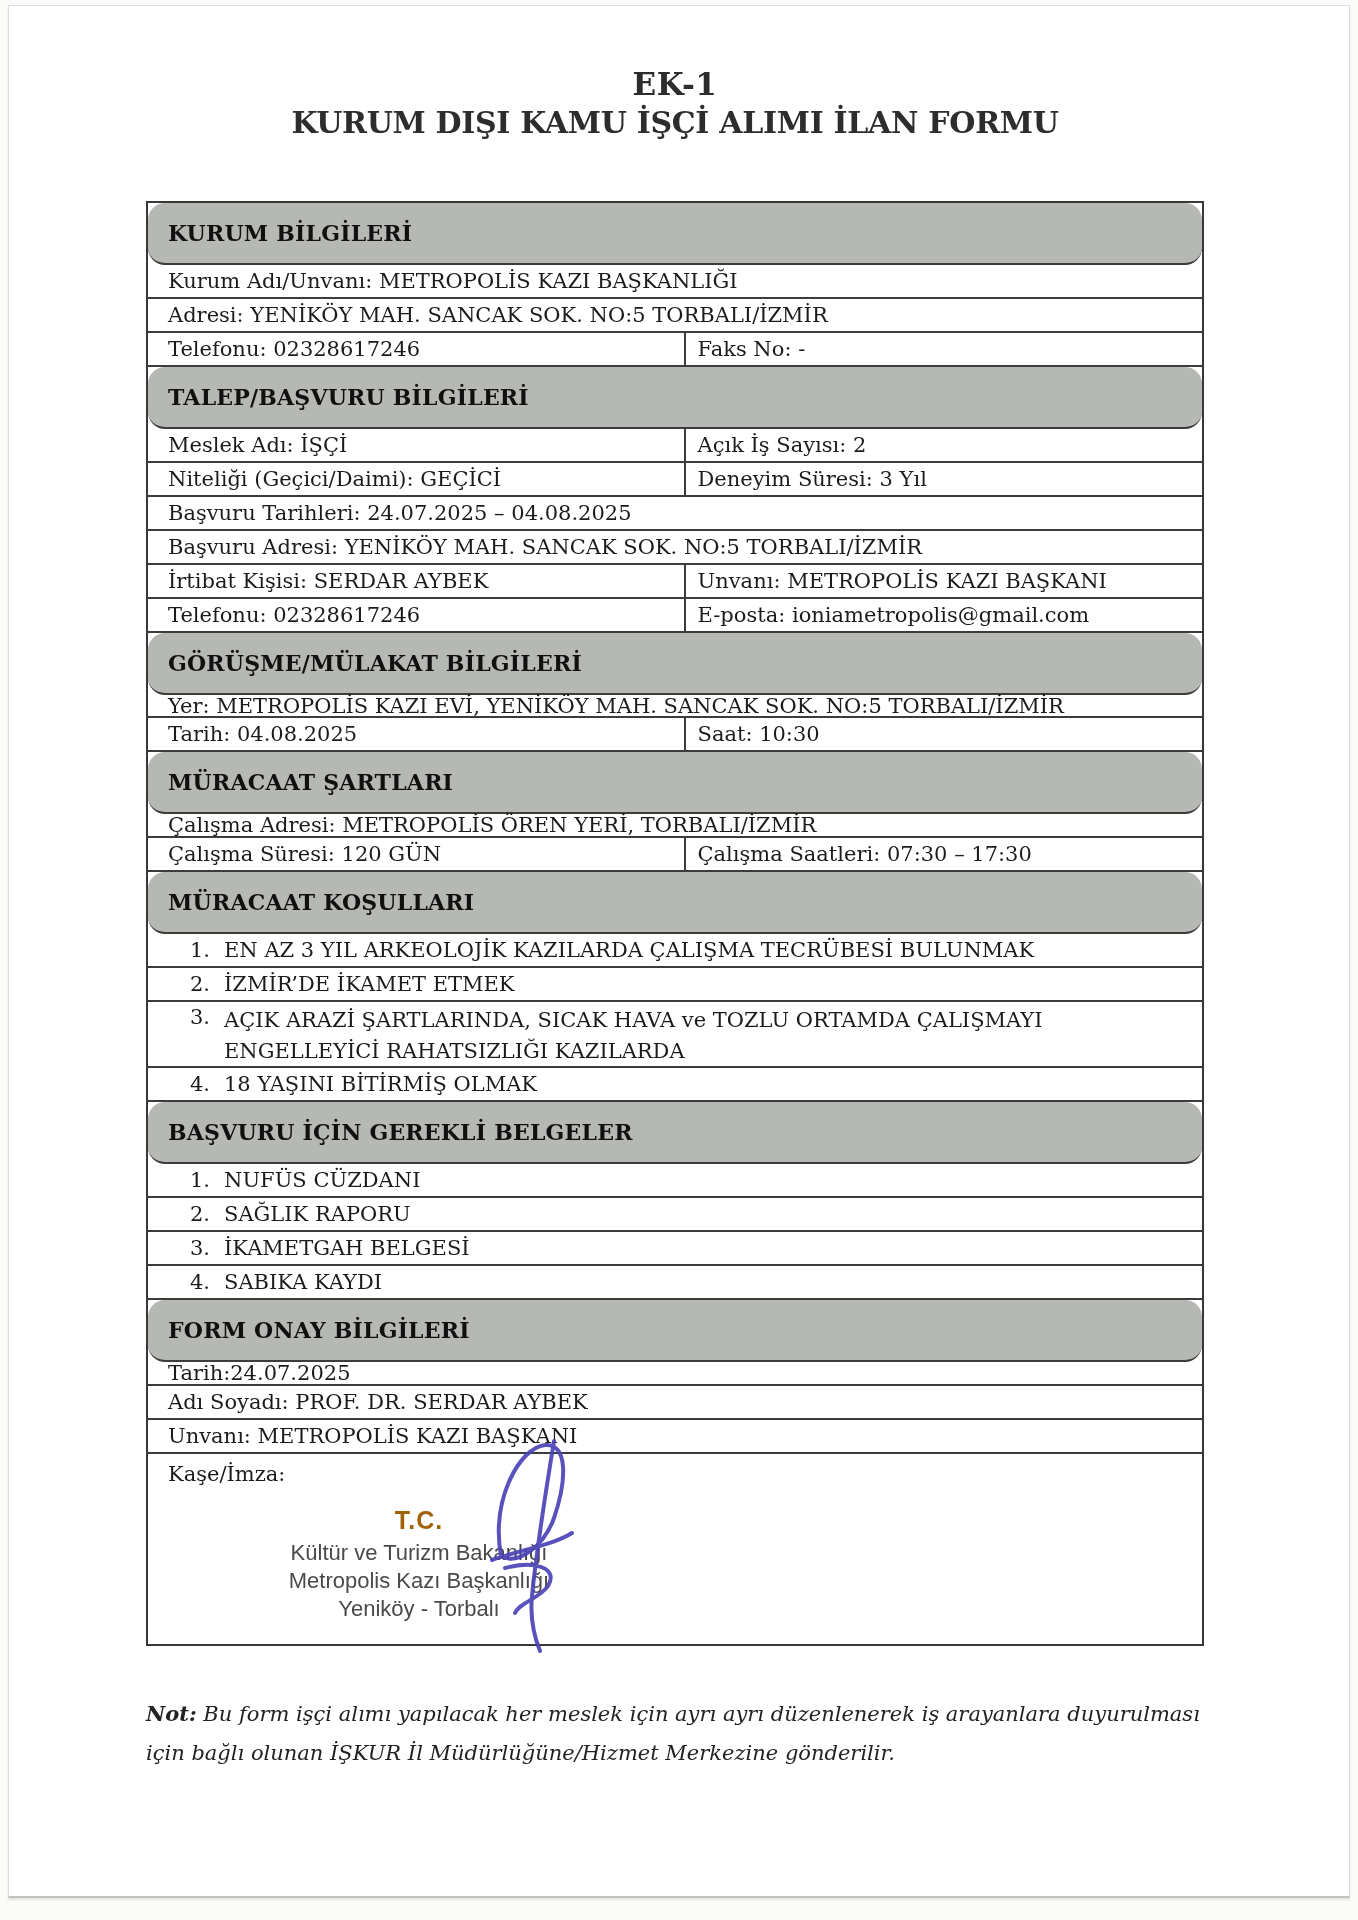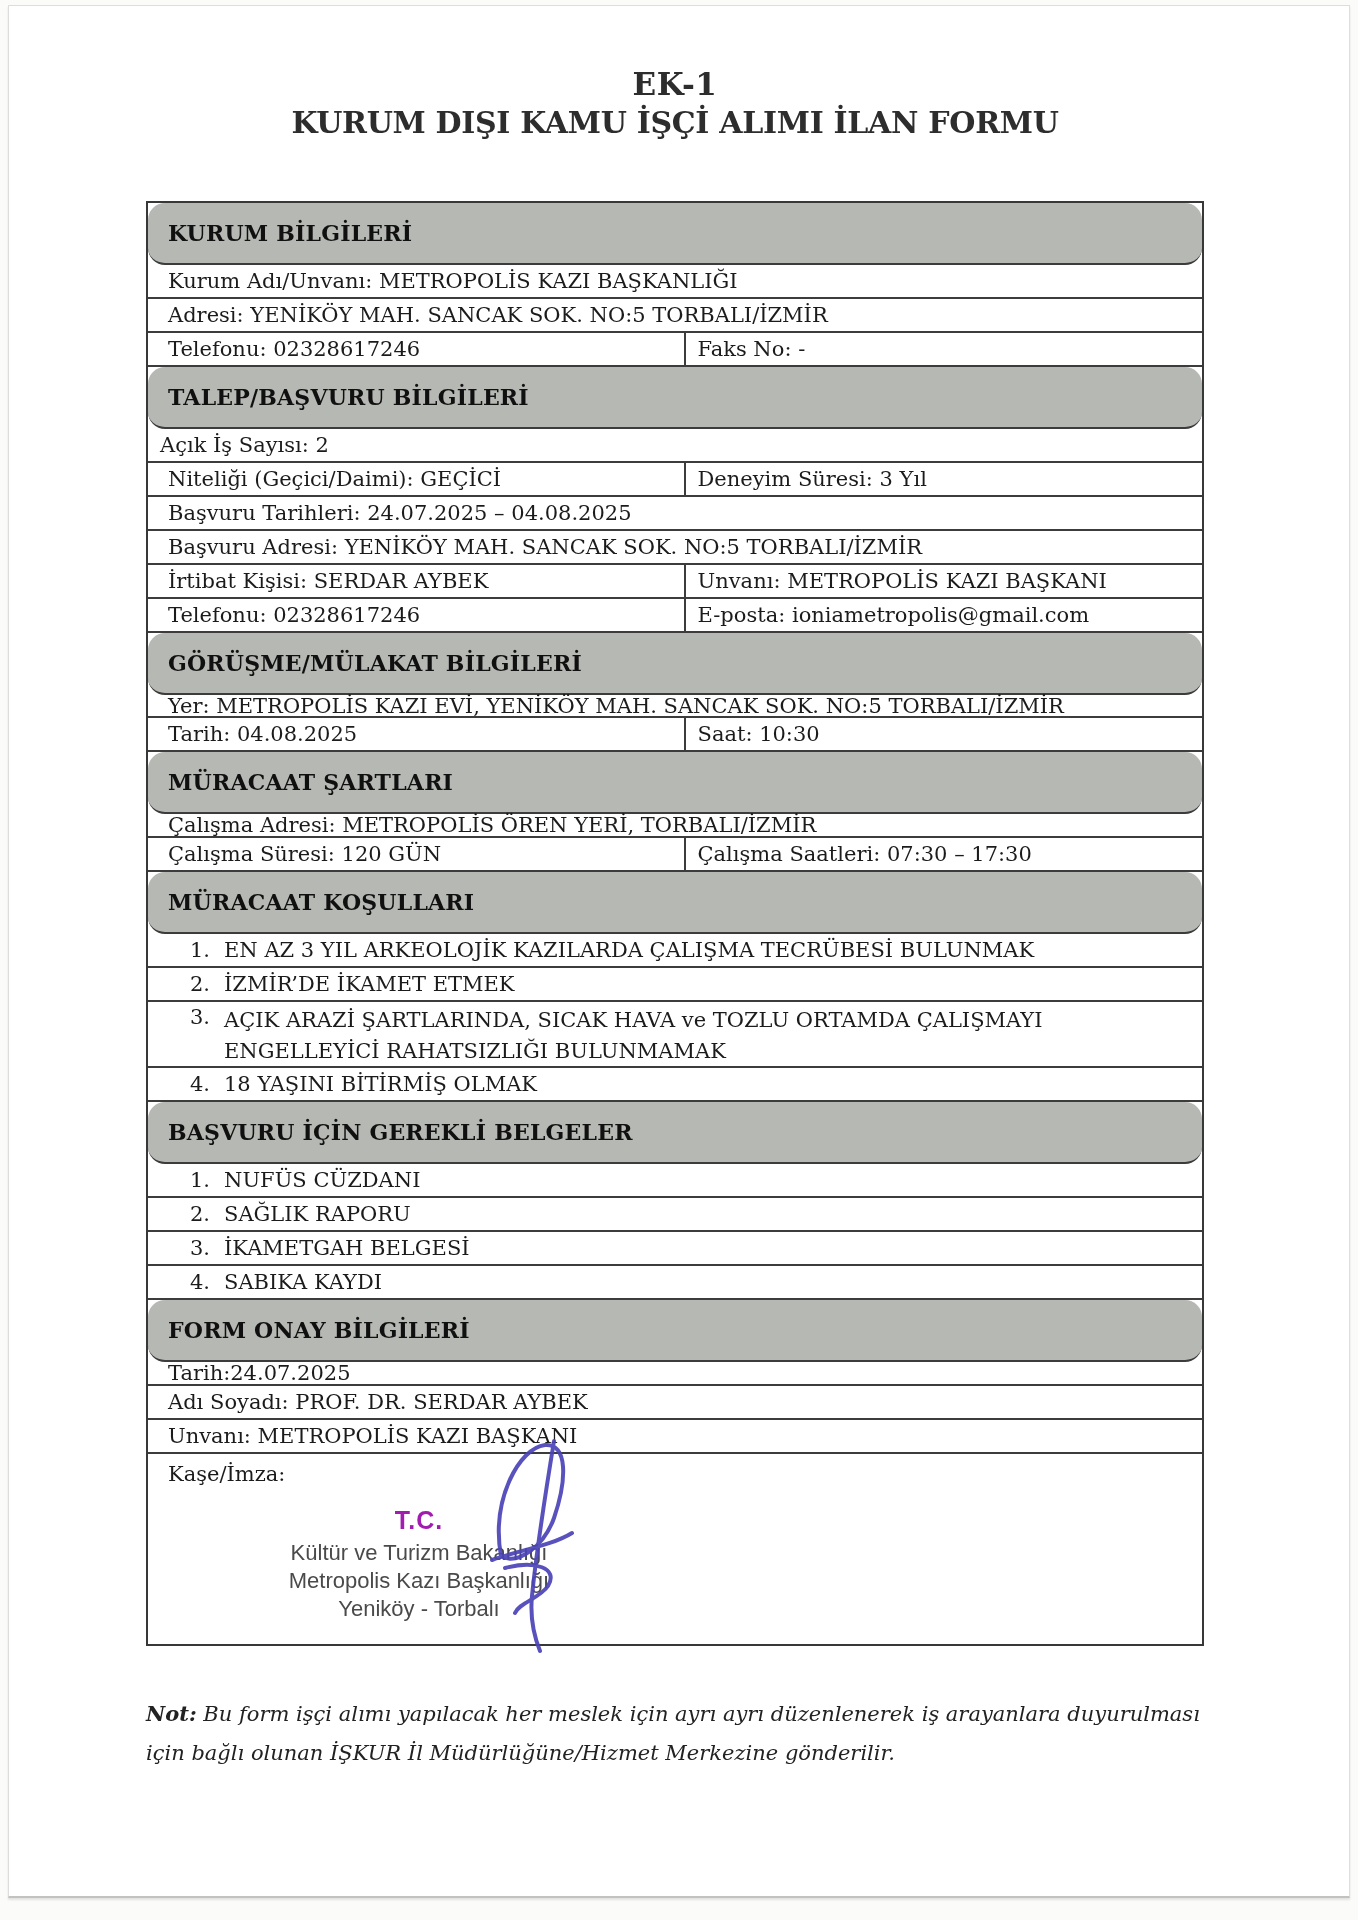--- a/index.html
+++ b/index.html
@@ -30,21 +30,21 @@
   .li-2l { height:66px; align-items:flex-start; padding-top:3px; }
   .li-no { width:34px; flex:0 0 34px; }
   .li-2l .li-no { padding-top:0; }
   .li-text-wrap { max-width:900px; line-height:31px; display:inline-block; }
   .kase-row { height:190px; align-items:flex-start; padding:8px 13px 0 20px; position:relative; overflow:visible; }
 
   .stamp {
     position:absolute; left:121px; top:52px; width:300px; text-align:center;
     font-family:"Liberation Sans", sans-serif; color:#4e4e4e; z-index:2;
   }
-  .stamp-tc { font-size:25px; font-weight:bold; letter-spacing:1px; color:#a21caf; margin-bottom:4px; }
+  .stamp-tc { font-size:25px; font-weight:bold; letter-spacing:1px; color:#a16207; margin-bottom:4px; }
   .stamp-line { font-size:22px; line-height:28px; color:#4a4a4a; }
   .signature-svg { position:absolute; left:327px; top:-16px; width:112px; height:216px; z-index:3; }
 
   .note { position:absolute; left:137px; top:1688px; width:1098px; font-style:italic; font-size:21px; line-height:39px; color:#222; }
   .note b { font-style:italic; }
 </style>
 </head>
 <body>
 
 <div class="page">
@@ -59,20 +59,21 @@
     <div class="tr band">KURUM BİLGİLERİ</div>
     <div class="tr row">Kurum Adı/Unvanı: METROPOLİS KAZI BAŞKANLIĞI</div>
     <div class="tr row">Adresi: YENİKÖY MAH. SANCAK SOK. NO:5 TORBALI/İZMİR</div>
     <div class="tr row split">
       <div class="cell-l">Telefonu: 02328617246</div>
       <div class="cell-r">Faks No: -</div>
     </div>
 
     <div class="tr band">TALEP/BAŞVURU BİLGİLERİ</div>
     <div class="tr row split">
+      <div class="cell-l">Meslek Adı: İŞÇİ</div>
       <div class="cell-r">Açık İş Sayısı: 2</div>
     </div>
     <div class="tr row split">
       <div class="cell-l">Niteliği (Geçici/Daimi): GEÇİCİ</div>
       <div class="cell-r">Deneyim Süresi: 3 Yıl</div>
     </div>
     <div class="tr row">Başvuru Tarihleri: 24.07.2025 – 04.08.2025</div>
     <div class="tr row">Başvuru Adresi: YENİKÖY MAH. SANCAK SOK. NO:5 TORBALI/İZMİR</div>
     <div class="tr row split">
       <div class="cell-l">İrtibat Kişisi: SERDAR AYBEK</div>
@@ -101,21 +102,21 @@
     <div class="tr li row-36">
       <span class="li-no">1.</span>
       <span>EN AZ 3 YIL ARKEOLOJİK KAZILARDA ÇALIŞMA TECRÜBESİ BULUNMAK</span>
     </div>
     <div class="tr li">
       <span class="li-no">2.</span>
       <span>İZMİR’DE İKAMET ETMEK</span>
     </div>
     <div class="tr li li-2l">
       <span class="li-no">3.</span>
-      <span class="li-text-wrap">AÇIK ARAZİ ŞARTLARINDA, SICAK HAVA ve TOZLU ORTAMDA ÇALIŞMAYI ENGELLEYİCİ RAHATSIZLIĞI BULUNMAMAK</span>
+      <span class="li-text-wrap">AÇIK ARAZİ ŞARTLARINDA, SICAK HAVA ve TOZLU ORTAMDA ÇALIŞMAYI ENGELLEYİCİ RAHATSIZLIĞI KAZILARDA</span>
     </div>
     <div class="tr li">
       <span class="li-no">4.</span>
       <span>18 YAŞINI BİTİRMİŞ OLMAK</span>
     </div>
 
     <div class="tr band">BAŞVURU İÇİN GEREKLİ BELGELER</div>
     <div class="tr li row-36">
       <span class="li-no">1.</span>
       <span>NUFÜS CÜZDANI</span>

